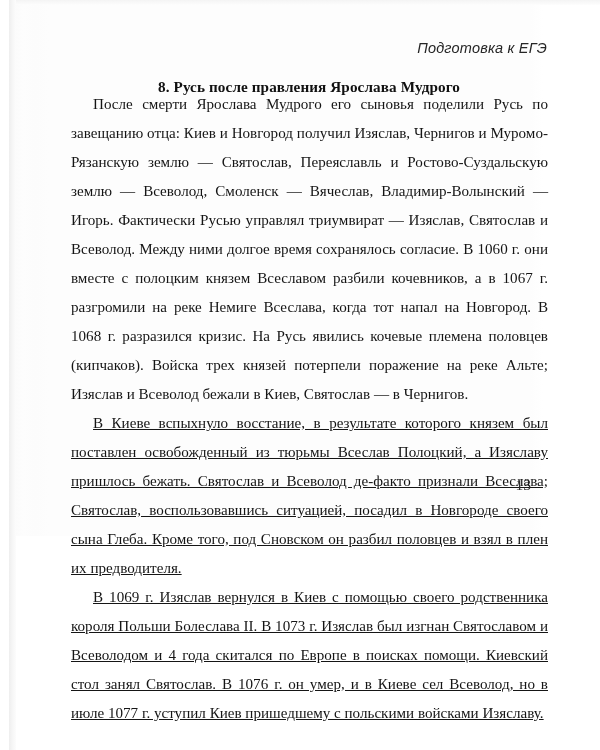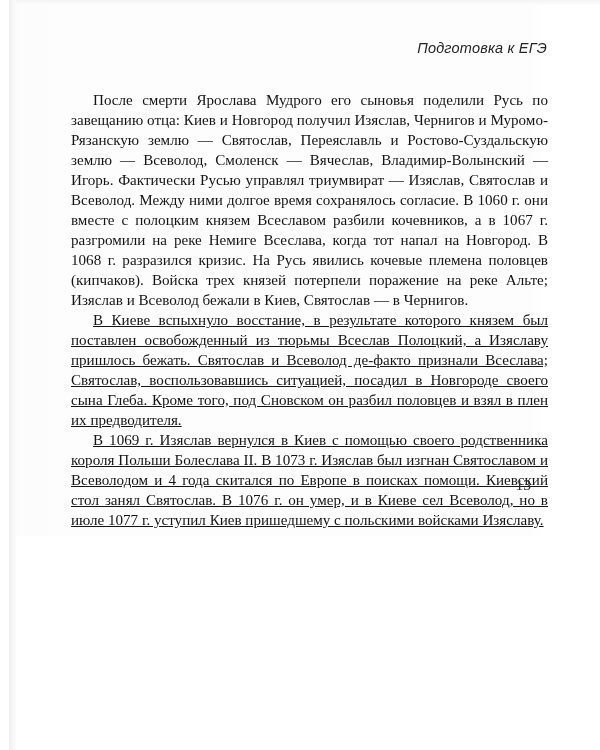--- a/index.html
+++ b/index.html
@@ -78,21 +78,21 @@
     letter-spacing: 0.1px;
   }
 
   
   .body-text {
     position: absolute;
     top: 90px;
     left: 62px;
     width: 477px;
     font-size: 15.1px;
-    line-height: 20px;
+    line-height: 29px;
     color: #151515;
     text-align: justify;
     text-justify: inter-word;
   }
 
   .para {
     margin: 0;
     text-indent: 22px;
     text-align: justify;
     hyphens: manual;
@@ -115,20 +115,21 @@
 </head>
 <body>
 
 <div class="page-sheet">
 
   <div class="scan-edge-top"></div>
   <div class="scan-edge-left"></div>
 
   <div class="running-head">Подготовка к ЕГЭ</div>
 
+  <h1 class="section-title">8. Русь после правления Ярослава Мудрого</h1>
 
   <div class="body-text">
     <p class="para">После смерти Ярослава Мудрого его сыновья поделили Русь по завещанию отца: Киев и Новгород получил Изяслав, Чернигов и Муромо-Рязанскую землю — Святослав, Переяславль и Ростово-Суздальскую землю — Всеволод, Смоленск — Вячеслав, Владимир-Волынский — Игорь. Фактически Русью управлял триумвират — Изяслав, Святослав и Всеволод. Между ними долгое время сохранялось согласие. В 1060 г. они вместе с полоцким князем Всеславом разбили кочевников, а в 1067 г. разгромили на реке Немиге Всеслава, когда тот напал на Новгород. В 1068 г. разразился кризис. На Русь явились кочевые племена половцев (кипчаков). Войска трех князей потерпели поражение на реке Альте; Изяслав и Всеволод бежали в Киев, Святослав — в Чернигов.</p>
     <p class="para">В Киеве вспыхнуло восстание, в результате которого князем был поставлен освобожденный из тюрьмы Всеслав Полоцкий, а Изяславу пришлось бежать. Святослав и Всеволод де-факто признали Всеслава; Святослав, воспользовавшись ситуацией, посадил в Новгороде своего сына Глеба. Кроме того, под Сновском он разбил половцев и взял в плен их предводителя.</p>
     <p class="para">В 1069 г. Изяслав вернулся в Киев с помощью своего родственника короля Польши Болеслава II. В 1073 г. Изяслав был изгнан Святославом и Всеволодом и 4 года скитался по Европе в поисках помощи. Киевский стол занял Святослав. В 1076 г. он умер, и в Киеве сел Всеволод, но в июле 1077 г. уступил Киев пришедшему с польскими войсками Изяславу.</p>
   </div>
 
   <div class="folio">13</div>
 
 </div>

